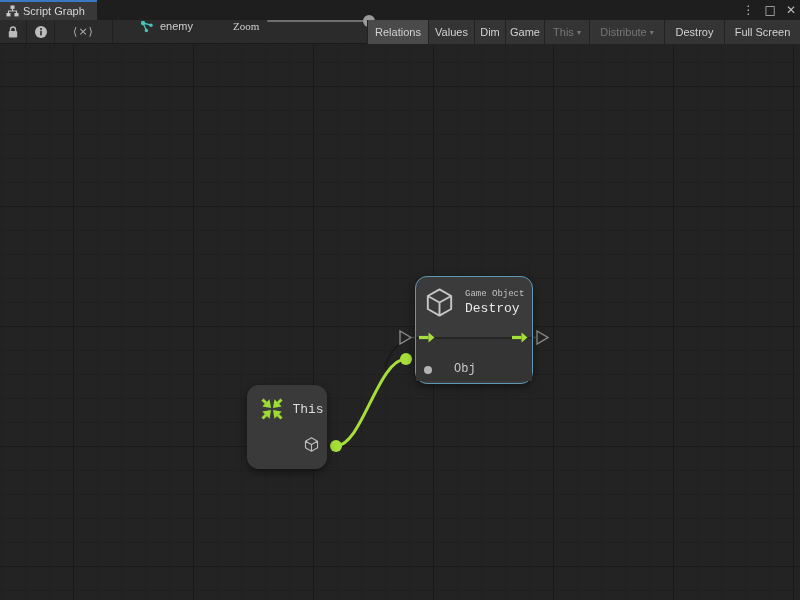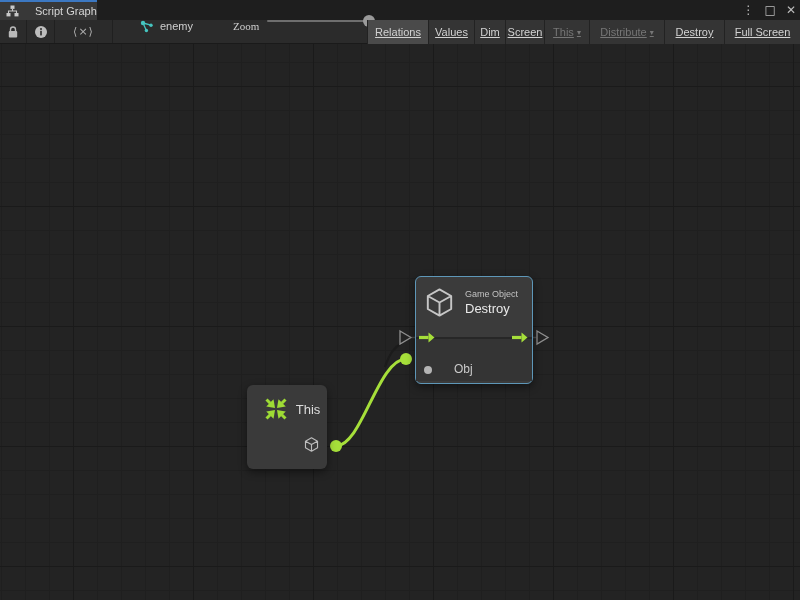--- a/index.html
+++ b/index.html
@@ -2,56 +2,56 @@
 <html><head>
 <meta charset="utf-8">
 <style>
   * { margin:0; padding:0; box-sizing:border-box; }
   html,body { width:800px; height:600px; overflow:hidden; }
   body { font-family:"Liberation Sans","DejaVu Sans",sans-serif; background:#232323; position:relative; }
   #app { position:absolute; inset:0; width:800px; height:600px; }
 
   
   .titlebar { position:absolute; left:0; top:0; width:800px; height:20px; background:#1E1E1E; display:flex; align-items:stretch; }
-  .tab { width:97px; height:20px; background:#383838; border-top:2px solid #3C78C2; display:flex; align-items:center; gap:16px; padding-left:6px; }
+  .tab { width:97px; height:20px; background:#383838; border-top:2px solid #3C78C2; display:flex; align-items:center; gap:4px; padding-left:6px; }
   .tab-label { font-size:11px; color:#D6D6D6; white-space:nowrap; }
   .win-controls { position:absolute; right:4px; top:0; height:20px; display:flex; align-items:center; gap:10px; color:#BDBDBD; font-family:"DejaVu Sans",sans-serif; }
   .win-btn { font-size:12px; line-height:20px; cursor:default; }
 
   
   .toolbar { position:absolute; left:0; top:20px; width:800px; height:24px; background:#2B2B2B; border-bottom:1px solid #1A1A1A; display:flex; align-items:stretch; }
   .tb-seg { display:flex; align-items:center; justify-content:center; border-right:1px solid #202020; }
   .seg-lock { width:27px; } .seg-info { width:28px; } .seg-code { width:58px; }
   .code-glyph { font-family:"DejaVu Sans",sans-serif; font-size:11px; color:#AFAFAF; letter-spacing:1px; }
   .seg-macro { flex:0 0 auto; display:flex; align-items:flex-start; border-right:none; }
   .macro-icon { margin-left:27px; margin-right:6px; display:flex; }
   .macro-name { font-size:11px; color:#CFCFCF; }
   .zoom-label { font-size:11px; color:#CFCFCF; margin-left:40px;font-family:Liberation Serif, serif; }
   .zoom-track { position:relative; width:104px; height:2px; background:#6E6E6E; border-radius:1px; margin-left:8px; }
   .zoom-handle { position:absolute; top:-5px; left:96px; width:12px; height:12px; border-radius:50%; background:#9A9A9A; }
   .zoom-value { font-size:10px; color:#CFCFCF; margin-left:8px; }
   .tb-buttons { position:absolute; right:0; top:0; height:24px; display:flex; }
-  .tb-btn { height:24px; display:flex; align-items:center; justify-content:center; gap:3px; border-left:1px solid #222222; background:#343434; font-size:11px; color:#D2D2D2; padding:0 2px; cursor:default;text-decoration:underline; }
+  .tb-btn { height:24px; display:flex; align-items:center; justify-content:center; gap:3px; border-left:1px solid #222222; background:#343434; font-size:11px; color:#D2D2D2; padding:0 2px; cursor:default; }
   .tb-btn.active { background:#4A4A4A; }
   .tb-btn.disabled { color:#767676; }
   .dd-arrow { font-family:"DejaVu Sans",sans-serif; font-size:8px; color:#767676; margin-top:1px; }
 
   
   .canvas { position:absolute; left:0; top:44px; width:800px; height:556px; background-color:#232323;
     background-image:
       linear-gradient(to right, #1A1A1A 1px, transparent 1px),
       linear-gradient(to bottom, #1A1A1A 1px, transparent 1px),
       linear-gradient(to right, #1F1F1F 1px, transparent 1px),
       linear-gradient(to bottom, #1F1F1F 1px, transparent 1px);
     background-size:120px 120px,120px 120px,24px 24px,24px 24px;
     background-position:73px 0,0 42px,1px 0,0 18px; }
   .wires { position:absolute; left:0; top:0; width:800px; height:556px; }
 
   
-  .node { position:absolute; border-radius:6px; box-shadow:0 3px 8px rgba(0,0,0,0.45); }
+  .node { position:absolute; border-radius:12px; box-shadow:0 3px 8px rgba(0,0,0,0.45);font-family:Liberation Mono, monospace; }
   .node-this { left:247px; top:341px; width:80px; height:84px; background:#3A3A3A; }
   .this-row { display:flex; align-items:center; gap:6px; padding:10px 0 0 8px;justify-content:center; }
   .this-label { font-size:13px; color:#DCDCDC; }
   .this-cube { position:absolute; right:7px; bottom:16px; display:flex; }
 
   .node-destroy { left:415px; top:232px; width:118px; height:108px; background:#3B3B3B; border:1px solid #5E97B8; }
   .destroy-header { height:48px; display:flex; align-items:center; gap:9px; padding:2px 0 0 7px; }
   .destroy-titles { display:flex; flex-direction:column; gap:2px; }
   .destroy-subtitle { font-size:9px; color:#C2C2C2; }
   .destroy-title { font-size:13px; color:#EAEAEA; }
@@ -123,21 +123,21 @@
       <div class="tb-btn active" style="width:61px">
         <span>Relations</span>
       </div>
       <div class="tb-btn" style="width:46px">
         <span>Values</span>
       </div>
       <div class="tb-btn" style="width:31px">
         <span>Dim</span>
       </div>
       <div class="tb-btn" style="width:39px">
-        <span>Screen</span>
+        <span>Game</span>
       </div>
       <div class="tb-btn disabled" style="width:45px">
         <span>This</span>
         <span class="dd-arrow">▾</span>
       </div>
       <div class="tb-btn disabled" style="width:75px">
         <span>Distribute</span>
         <span class="dd-arrow">▾</span>
       </div>
       <div class="tb-btn" style="width:60px">

